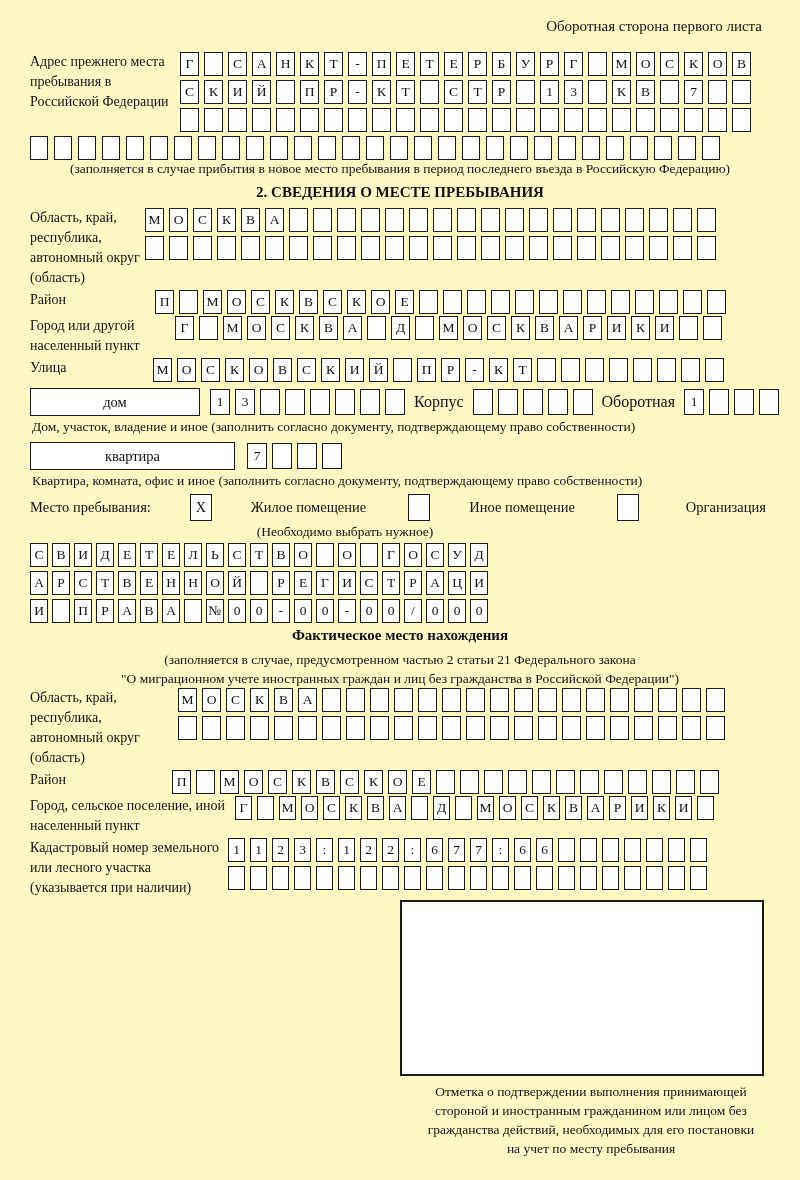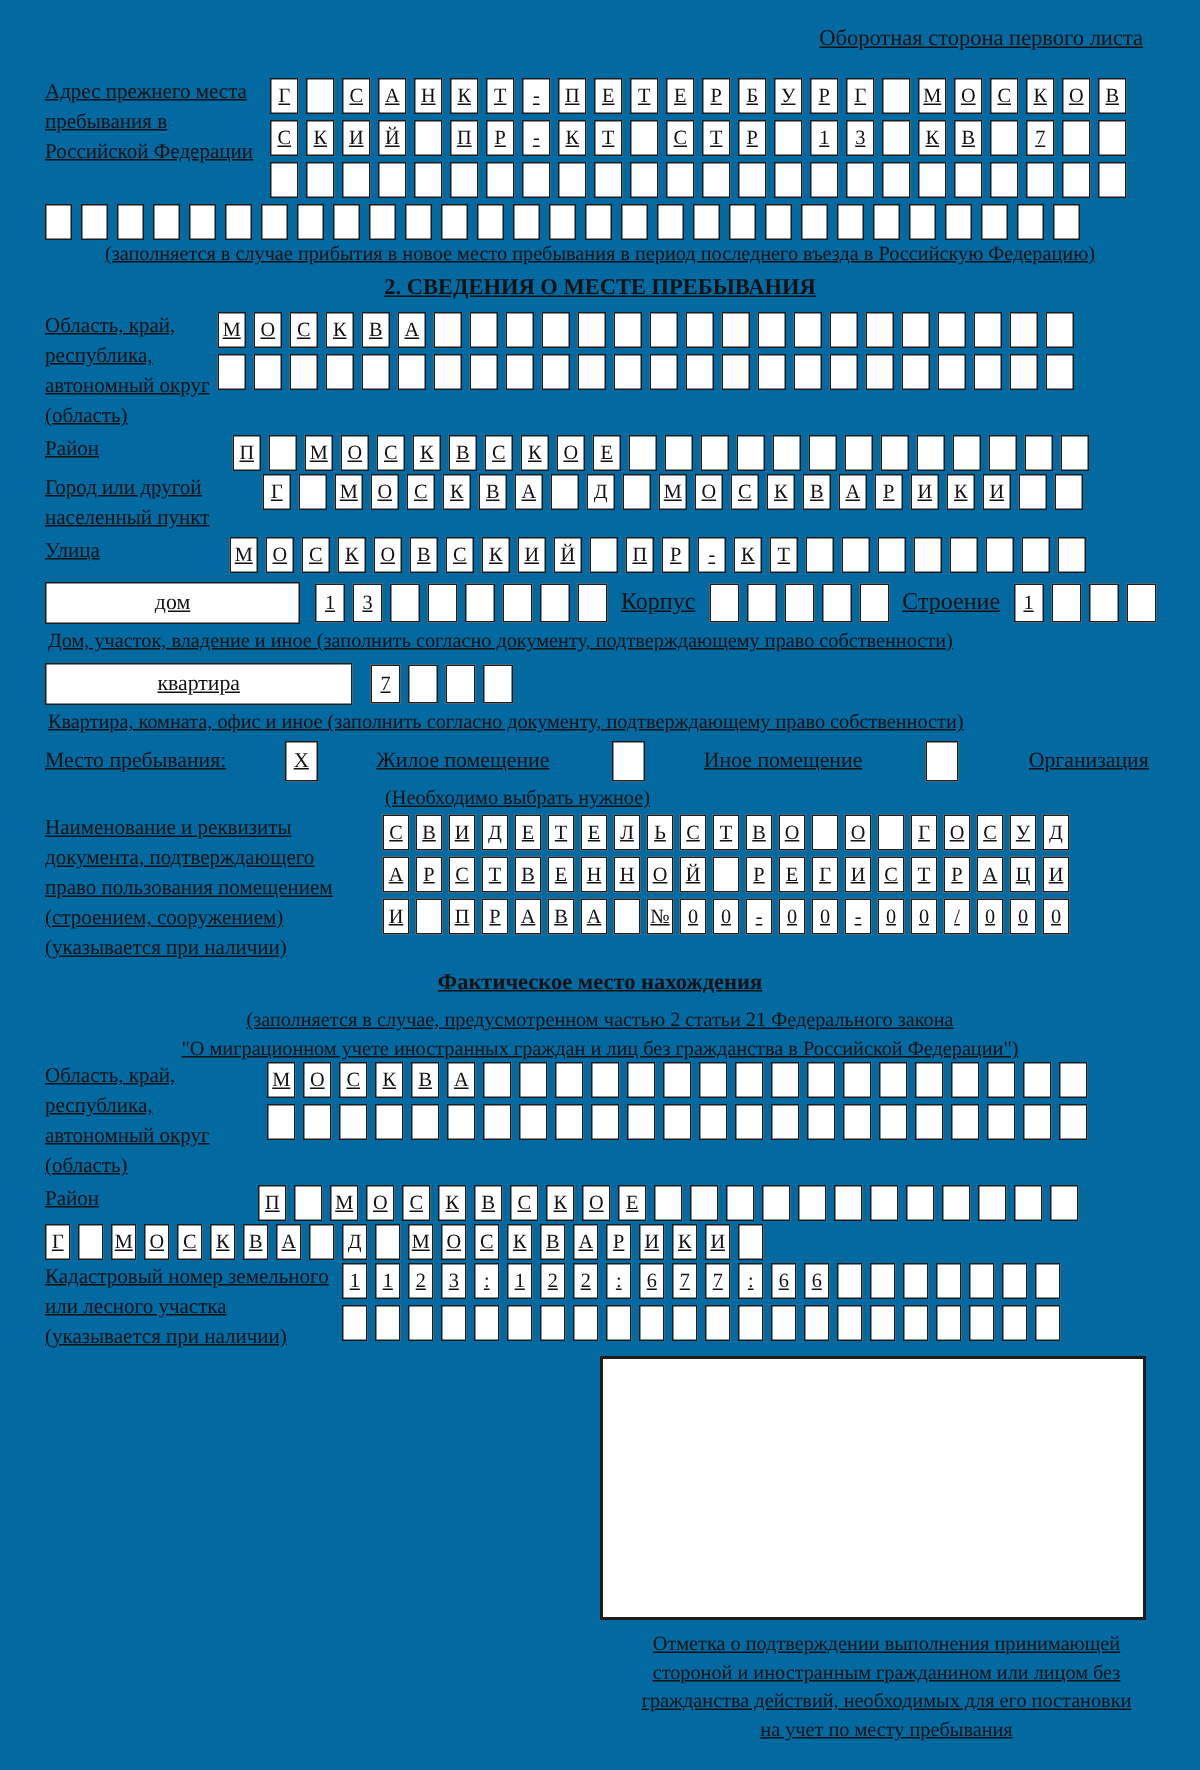--- a/index.html
+++ b/index.html
@@ -1,21 +1,21 @@
 <!DOCTYPE html>
 <html><head>
 <meta charset="utf-8">
 <style>
   html,body{margin:0;padding:0;background:#fff;}
   .sheet{
     width:800px;height:1180px;box-sizing:border-box;
     padding:12px 30px 10px 30px;
-    background:#0369a1;color:#111;
+    background:#fef9c3;color:#111;
     font-family:"Liberation Serif","DejaVu Serif",serif;
-    overflow:hidden;position:relative;text-decoration:underline;
+    overflow:hidden;position:relative;
   }
   .top-note{text-align:right;font-size:15px;line-height:20px;margin:4px 8px 16px 0;}
   .frow{display:flex;align-items:flex-start;margin-bottom:2px;}
   .flabel{font-size:14px;line-height:20px;flex:none;}
   .w-prev{width:150px;}
   .w-reg2{width:115px;}
   .w-dis2{width:125px;}
   .w-city2{width:145px;}
   .w-str2{width:123px;}
   .w-doc{width:215px;padding-right:10px;box-sizing:content-box;}
@@ -352,21 +352,21 @@
         <span class="cell"></span>
       </div>
     <div class="inline-label">Корпус</div>
     <div class="cellrow house-cells">
         <span class="cell"></span>
         <span class="cell"></span>
         <span class="cell"></span>
         <span class="cell"></span>
         <span class="cell"></span>
       </div>
-    <div class="inline-label">Строение</div>
+    <div class="inline-label">Оборотная</div>
     <div class="cellrow house-cells">
         <span class="cell">1</span>
         <span class="cell"></span>
         <span class="cell"></span>
         <span class="cell"></span>
       </div>
   </div>
   <div class="caption">Дом, участок, владение и иное (заполнить согласно документу, подтверждающему право собственности)</div>
 
   <div class="house-row">
@@ -387,21 +387,20 @@
     <span class="checkbox gap10">X</span>
     <span class="gap10">Жилое помещение</span>
     <span class="checkbox gap13"></span>
     <span class="gap10">Иное помещение</span>
     <span class="checkbox gap13"></span>
     <span class="gap18">Организация</span>
   </div>
   <div class="note stay-note">(Необходимо выбрать нужное)</div>
 
   <div class="frow">
-    <div class="flabel w-doc">Наименование и реквизиты документа, подтверждающего право пользования помещением (строением, сооружением) (указывается при наличии)</div>
     <div class="stack">
       <div class="cellrow doc-cells">
           <span class="cell">С</span>
           <span class="cell">В</span>
           <span class="cell">И</span>
           <span class="cell">Д</span>
           <span class="cell">Е</span>
           <span class="cell">Т</span>
           <span class="cell">Е</span>
           <span class="cell">Л</span>
@@ -551,20 +550,21 @@
         <span class="cell"></span>
         <span class="cell"></span>
         <span class="cell"></span>
         <span class="cell"></span>
         <span class="cell"></span>
         <span class="cell"></span>
       </div>
   </div>
 
   <div class="frow">
+    <div class="flabel w-city3">Город, сельское поселение, иной населенный пункт</div>
     <div class="cellrow c22">
         <span class="cell">Г</span>
         <span class="cell"></span>
         <span class="cell">М</span>
         <span class="cell">О</span>
         <span class="cell">С</span>
         <span class="cell">К</span>
         <span class="cell">В</span>
         <span class="cell">А</span>
         <span class="cell"></span>

